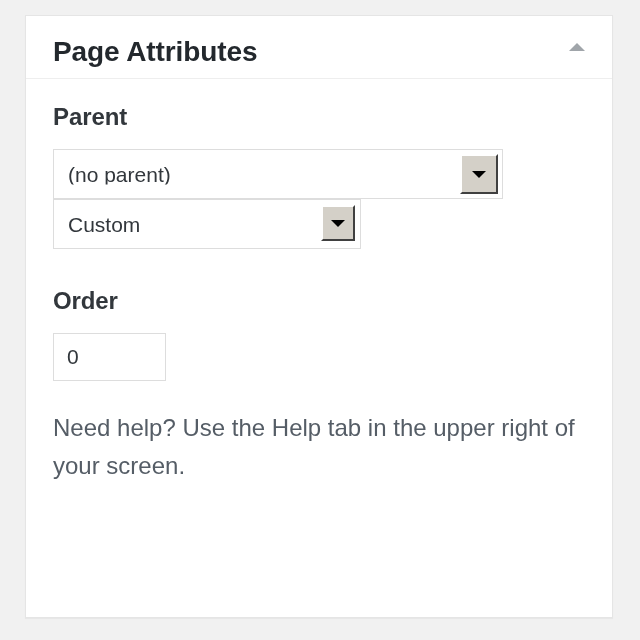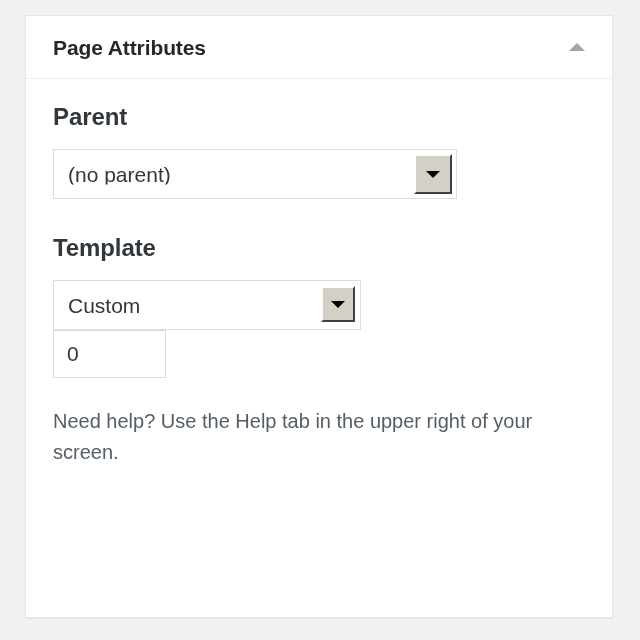--- a/index.html
+++ b/index.html
@@ -33,21 +33,21 @@
     height: 63px;
     border-bottom: 1px solid #eeeeee;
     box-sizing: border-box;
   }
 
   .metabox-title {
     position: absolute;
     left: 27px;
     top: 19px;
     margin: 0;
-    font-size: 21px;
+    font-size: 28px;
     font-weight: bold;
     line-height: 1.2;
     color: #23282d;
     letter-spacing: -0.1px;
   }
 
   .toggle-button {
     position: absolute;
     right: 18px;
     top: 18px;
@@ -87,21 +87,21 @@
 
   
   .select-box {
     position: relative;
     background: #ffffff;
     border: 1px solid #dddddd;
     box-sizing: border-box;
     height: 50px;
     cursor: pointer;
   }
-  .select-box.parent   { width: 404px; }
+  .select-box.parent   { width: 450px; }
   .select-box.template { width: 308px; }
 
   .select-value {
     position: absolute;
     left: 14px;
     top: 50%;
     transform: translateY(-50%);
     font-size: 21px;
     color: #32373c;
     white-space: nowrap;
@@ -153,21 +153,21 @@
     font-family: "Liberation Sans", sans-serif;
     font-size: 21px;
     color: #32373c;
     padding: 0 13px;
     outline: none;
   }
 
   
   .help-text {
     margin: 28px 0 0 0;
-    font-size: 20px;
+    font-size: 24px;
     line-height: 1.55;
     color: #555d66;
     max-width: 535px;
   }
 </style>
 </head>
 <body>
 
 <div class="metabox">
 
@@ -181,26 +181,26 @@
   <div class="metabox-body">
 
     <div class="field-label">Parent</div>
     <div class="select-box parent">
       <span class="select-value">(no parent)</span>
       <span class="select-arrow-button">
         <span class="select-arrow-glyph"></span>
       </span>
     </div>
 
-    <div class="field-label template">Template</div>
     <div class="select-box template">
       <span class="select-value">Custom</span>
       <span class="select-arrow-button small">
         <span class="select-arrow-glyph"></span>
       </span>
     </div>
 
+    <div class="field-label order">Order</div>
     <input class="order-input" type="text" value="0" style="">
 
     <p class="help-text">Need help? Use the Help tab in the upper right of your screen.</p>
 
   </div>
 </div>
 
 </body></html>

